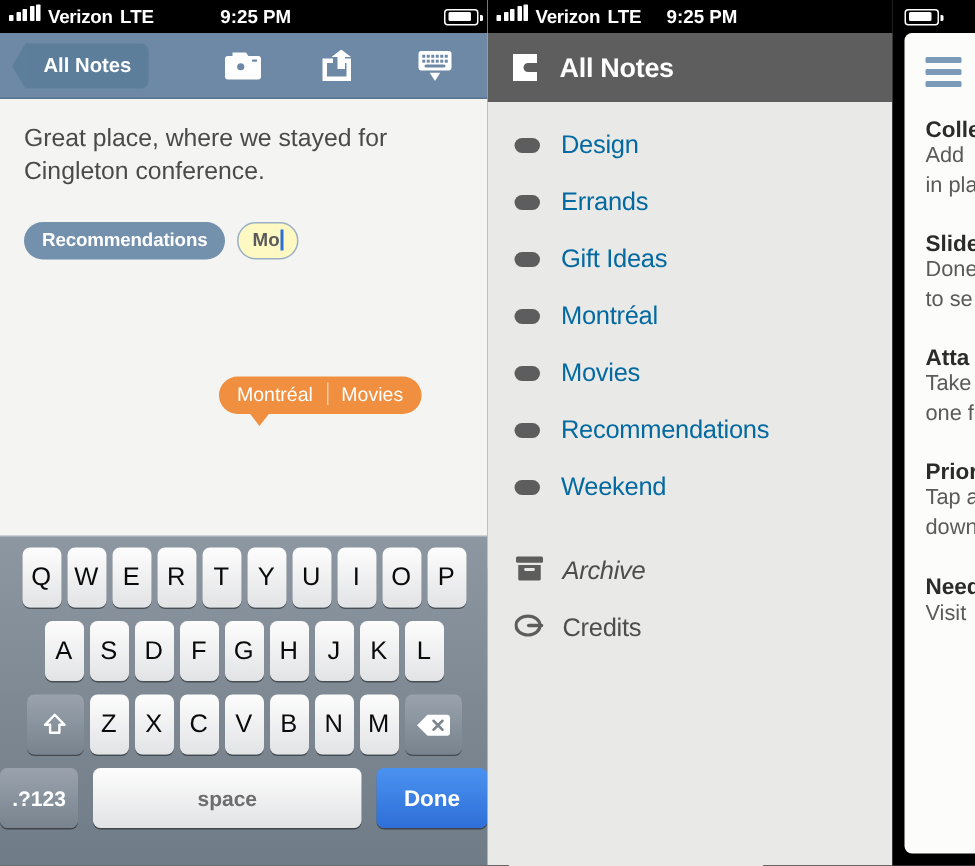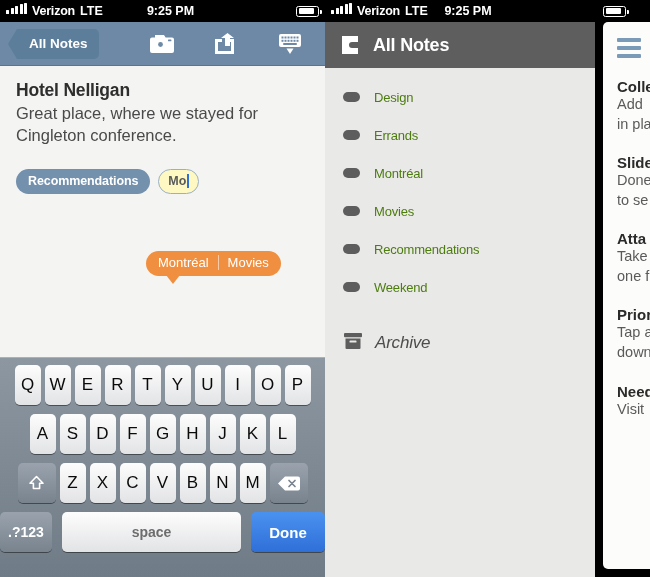--- a/index.html
+++ b/index.html
@@ -119,21 +119,21 @@
   .panel-mid { width: 270px; height: 577px; background: #e9e9e7; position: relative; overflow: hidden; }
   .mid-header {
     height: 46px; background: #5e5e5e; display: flex; align-items: center;
     padding-left: 14px; gap: 12px;
   }
   .mid-header .title { color: #fff; font-size: 18px; font-weight: bold; letter-spacing: -.2px; }
   .nbicon { width: 22px; height: 22px; }
   .taglist { padding-top: 10px; }
   .tagitem { display: flex; align-items: center; gap: 14px; padding: 0 0 0 18px; height: 38px; }
   .tagdot { width: 17px; height: 10px; background: #5d5d5d; border-radius: 5px; flex: none; }
-  .tagitem .label { font-size: 13px; color: #4d7c0f; letter-spacing: -.2px; }
+  .tagitem .label { font-size: 17px; color: #0369a1; letter-spacing: -.2px; }
   .sysitem { display: flex; align-items: center; gap: 12px; padding-left: 18px; height: 38px; }
   .sysitem .label { font-size: 17px; color: #4d4d4d; letter-spacing: -.2px; }
   .sysitem .label.ital { font-style: italic; text-align: center; }
 
   
   .panel-right { width: 55px; height: 577px; background: #000; position: relative; overflow: hidden; }
   .pr-status { height: 22px; background: #000; display:flex; align-items:center; }
   .pr-status .battery { margin-left: 8px; }
   .pr-sheet {
     position: absolute; left: 8px; top: 22px; right: 0; bottom: 8px;
@@ -210,21 +210,20 @@
                 <rect x="18.5" y="6.8" width="2" height="2"></rect>
                 <rect x="5" y="10" width="14" height="2" rx="1"></rect>
               </g>
               <path fill="#fff" d="M8.5 15.5h7L12 21z"></path>
             </svg>
         </div>
       </div>
     </div>
 
     <div class="note-body">
-      <div class="note-title">Hotel Nelligan</div>
       <div class="note-text">Great place, where we stayed for Cingleton conference.</div>
 
       <div class="tagrow">
         <div class="tag-pill">Recommendations</div>
         <div class="tag-input">
           <span>Mo</span>
             <span class="caret"></span>
         </div>
       </div>
 
@@ -316,20 +315,24 @@
       <div class="tagitem">
         <span class="tagdot"></span>
         <span class="label">Design</span>
       </div>
       <div class="tagitem">
         <span class="tagdot"></span>
         <span class="label">Errands</span>
       </div>
       <div class="tagitem">
         <span class="tagdot"></span>
+        <span class="label">Gift Ideas</span>
+      </div>
+      <div class="tagitem">
+        <span class="tagdot"></span>
         <span class="label">Montréal</span>
       </div>
       <div class="tagitem">
         <span class="tagdot"></span>
         <span class="label">Movies</span>
       </div>
       <div class="tagitem">
         <span class="tagdot"></span>
         <span class="label">Recommendations</span>
       </div>
@@ -343,20 +346,29 @@
       <div class="sysitem">
         <span>
           <svg width="20" height="18" viewBox="0 0 20 18">
               <rect x="1" y="1" width="18" height="4.2" rx="1" fill="#5d5d5d"></rect>
               <path fill="#5d5d5d" d="M2.5 6.6h15V16a1 1 0 01-1 1h-13a1 1 0 01-1-1z"></path>
               <rect x="6.5" y="8.6" width="7" height="2" rx=".7" fill="#e9e9e7"></rect>
             </svg>
         </span>
         <span class="label ital">Archive</span>
       </div>
+      <div class="sysitem">
+        <span>
+          <svg width="20" height="18" viewBox="0 0 20 18">
+              <ellipse cx="9" cy="9" rx="8" ry="6.3" fill="none" stroke="#5d5d5d" stroke-width="2.1"></ellipse>
+              <path d="M9.5 9h8.5" stroke="#5d5d5d" stroke-width="2.4" stroke-linecap="round"></path>
+            </svg>
+        </span>
+        <span class="label">Credits</span>
+      </div>
     </div>
   </div>
 
   <div class="panel-right">
     <div class="pr-status">
       <span class="battery">
           <i></i>
         </span>
     </div>
     <div class="pr-sheet">

